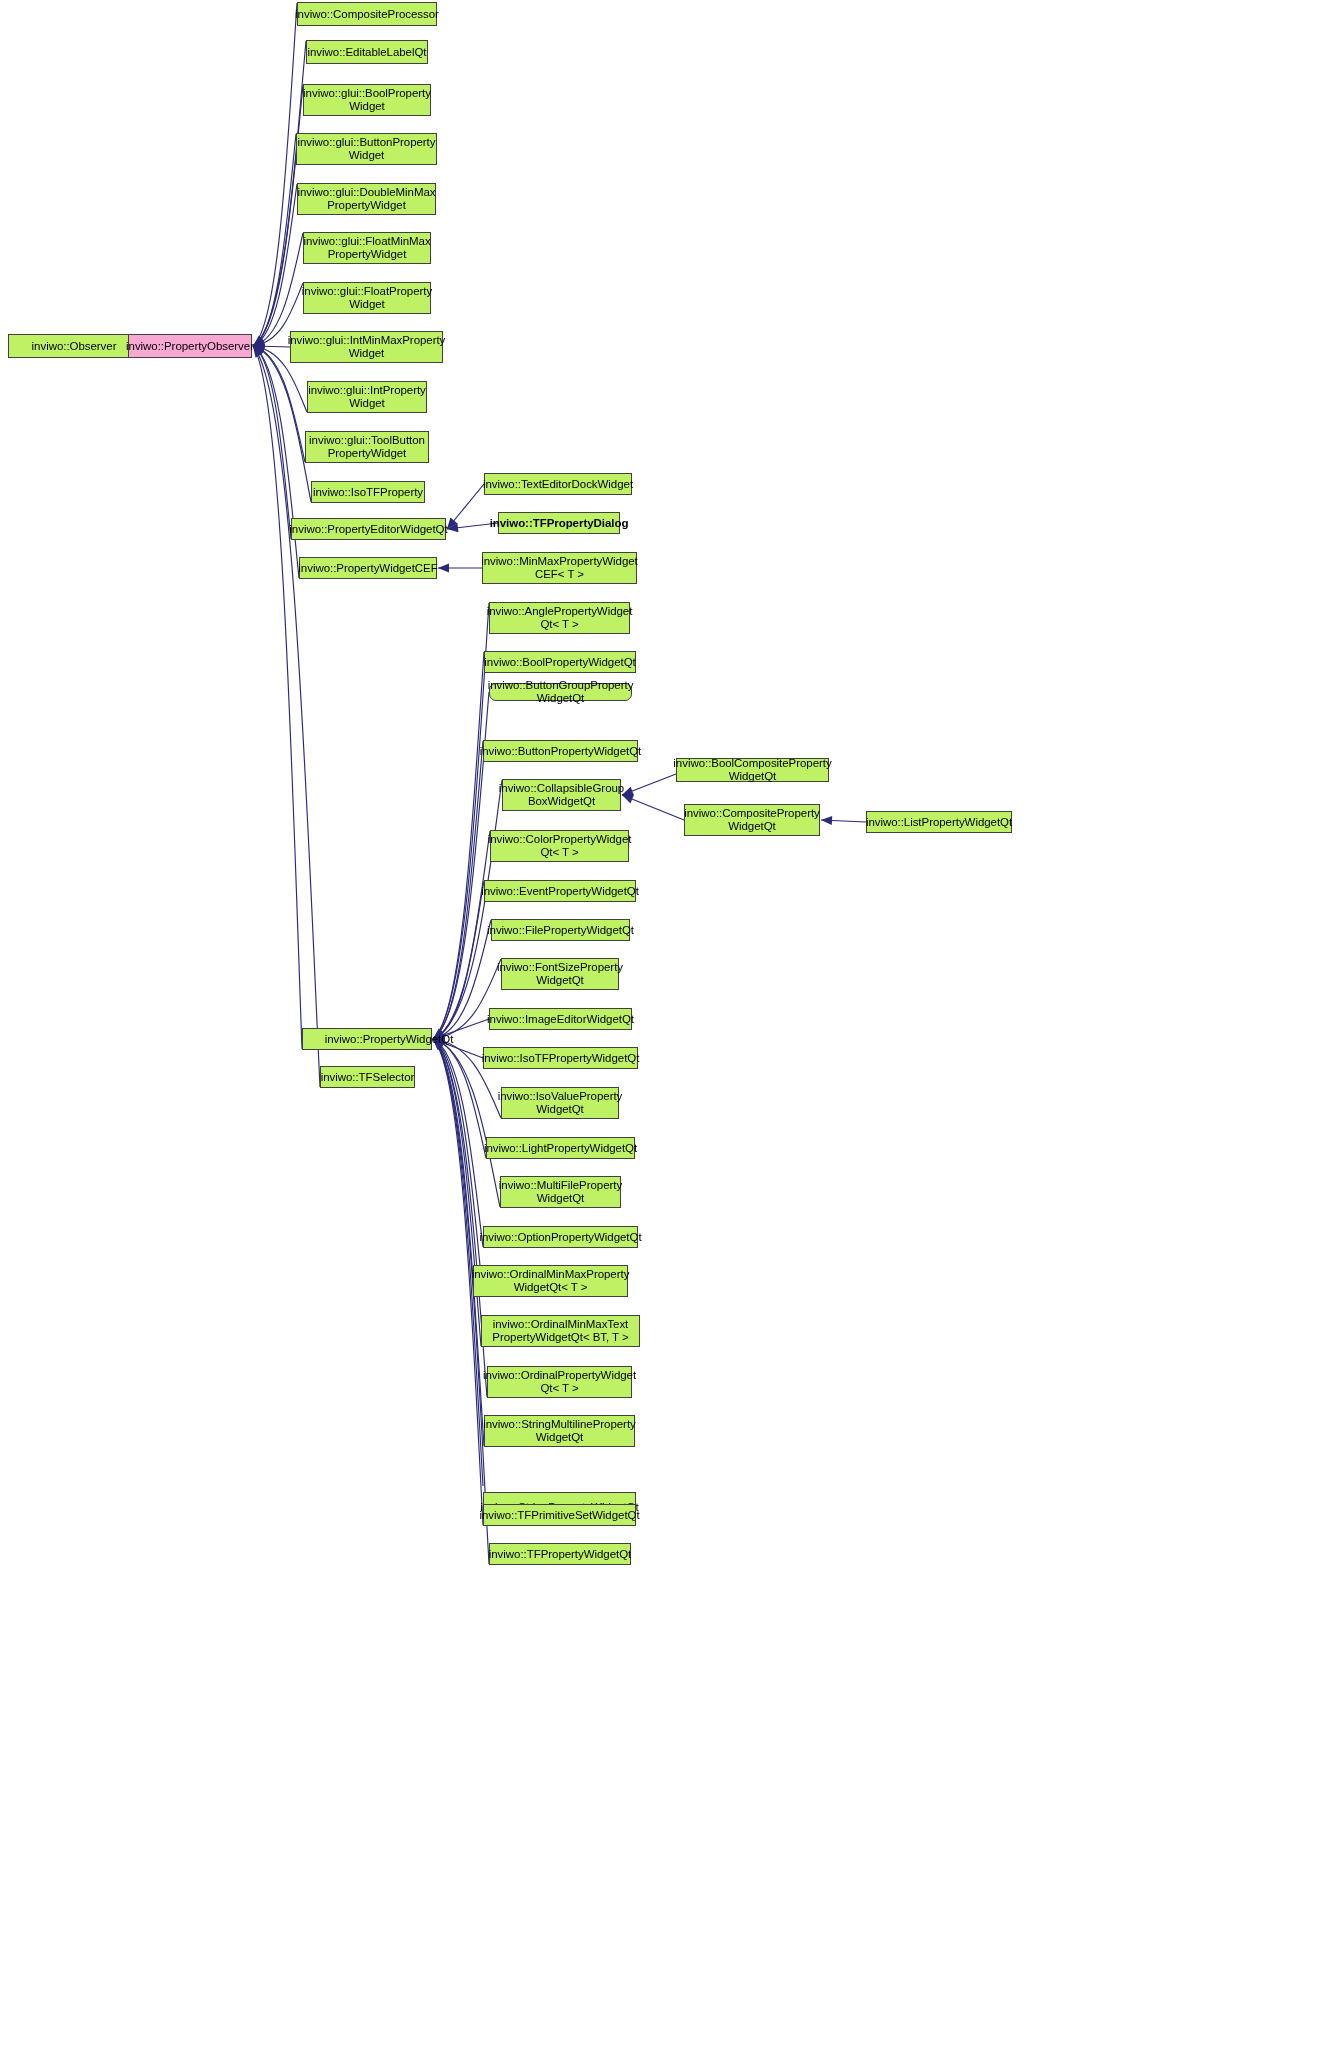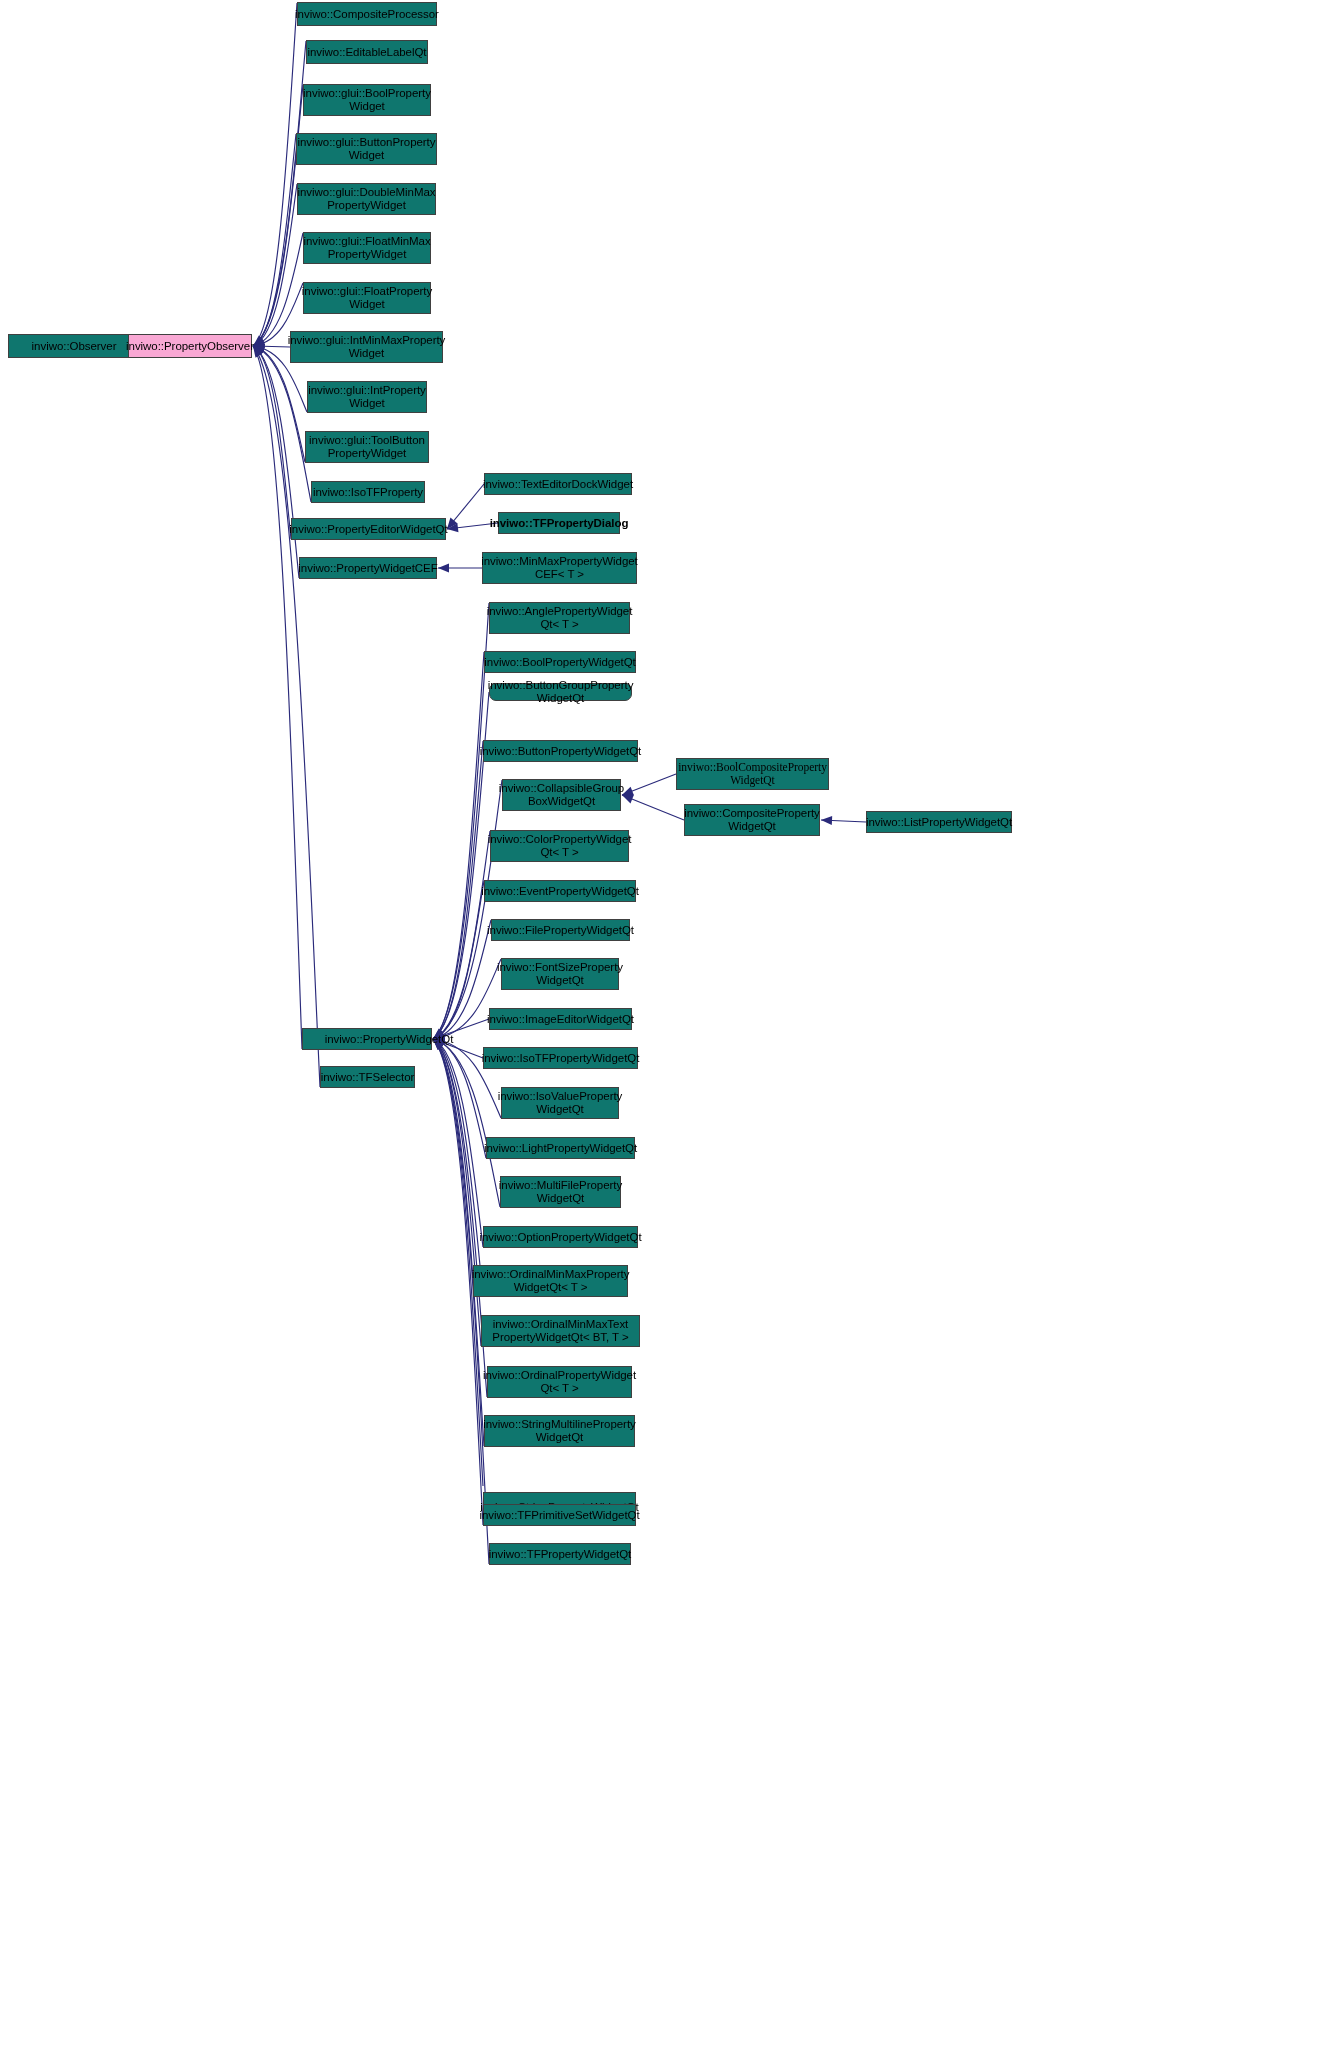--- a/index.html
+++ b/index.html
@@ -22,21 +22,21 @@
     left: 0;
     top: 0;
     width: 1329px;
     height: 2056px;
     pointer-events: none;
   }
   .node {
     position: absolute;
     box-sizing: border-box;
     border: 1px solid #404040;
-    background: #0f766e;
+    background: #bef264;
     color: #000000;
     font-size: 11.5px;
     line-height: 13px;
     text-align: center;
     display: flex;
     align-items: center;
     justify-content: center;
     white-space: pre-line;
     letter-spacing: -0.05px;
     z-index: 5;
@@ -198,18 +198,18 @@
 WidgetQt&lt; T &gt;</div>
     <div class="node" style="left: 481px; top: 1315px; width: 159px; height: 32px;">inviwo::OrdinalMinMaxText
 PropertyWidgetQt&lt; BT, T &gt;</div>
     <div class="node" style="left: 487px; top: 1366px; width: 145px; height: 32px;">inviwo::OrdinalPropertyWidget
 Qt&lt; T &gt;</div>
     <div class="node" style="left: 484px; top: 1415px; width: 151px; height: 32px;">inviwo::StringMultilineProperty
 WidgetQt</div>
     <div class="node" style="left: 483px; top: 1492px; width: 153px; height: 30px;">inviwo::StringPropertyWidgetQt</div>
     <div class="node" style="left: 483px; top: 1504px; width: 153px; height: 22px;">inviwo::TFPrimitiveSetWidgetQt</div>
     <div class="node" style="left: 489px; top: 1543px; width: 142px; height: 22px;">inviwo::TFPropertyWidgetQt</div>
-    <div class="node" style="left: 676px; top: 758px; width: 153px; height: 32px; font-family: Liberation Serif, serif;">inviwo::BoolCompositeProperty
+    <div class="node" style="left: 676px; top: 758px; width: 153px; height: 24px;">inviwo::BoolCompositeProperty
 WidgetQt</div>
     <div class="node" style="left: 684px; top: 804px; width: 136px; height: 32px;">inviwo::CompositeProperty
 WidgetQt</div>
     <div class="node" style="left: 866px; top: 811px; width: 146px; height: 22px;">inviwo::ListPropertyWidgetQt</div>
   </div>
 
 </body></html>

